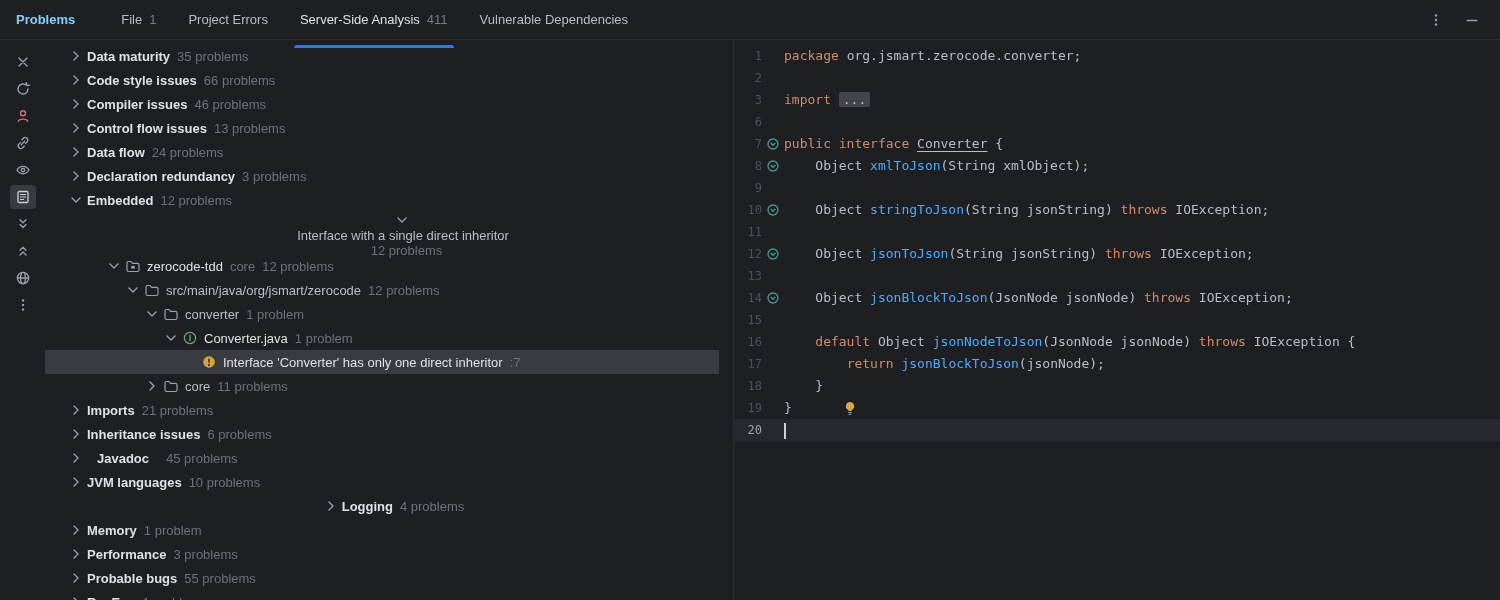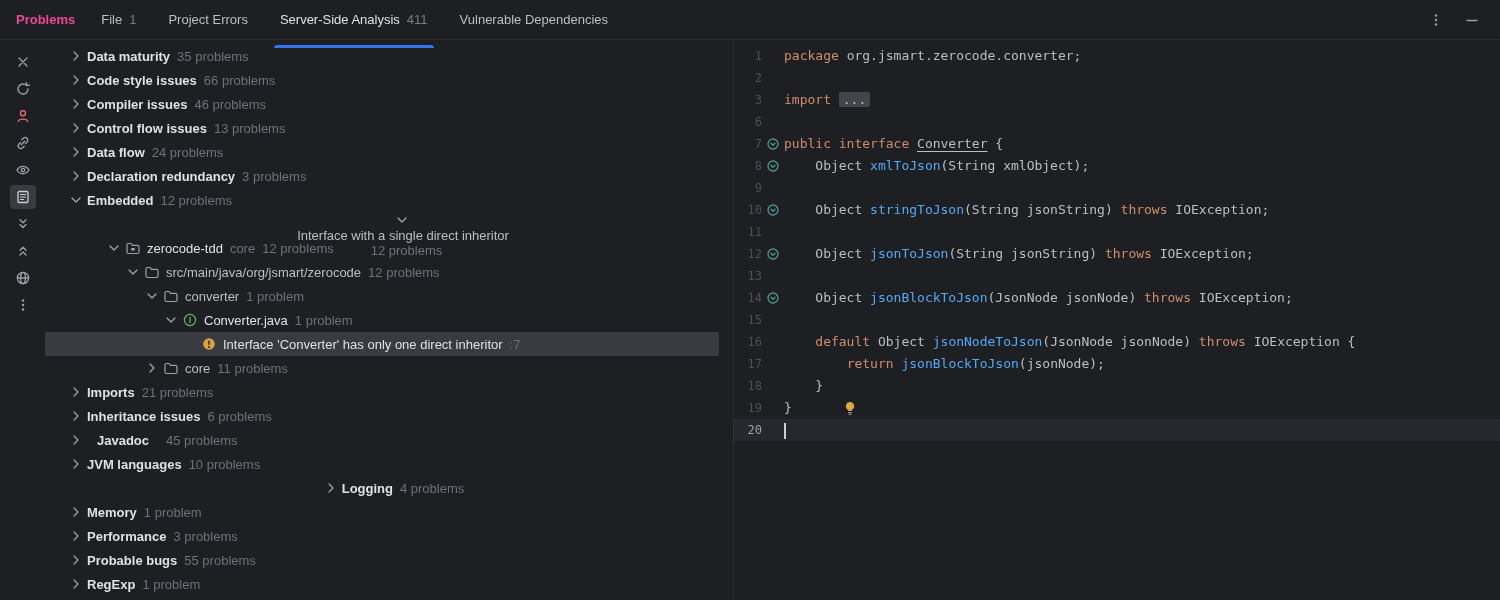--- a/index.html
+++ b/index.html
@@ -7,21 +7,21 @@
   body {
     width:1500px; height:600px; overflow:hidden;
     background:#1e1f22; color:#bcbec4;
     font-family:"Liberation Sans","DejaVu Sans",sans-serif; font-size:13px;
   }
   .app { width:1500px; height:600px; display:flex; flex-direction:column; }
 
   
   .hdr { height:40px; flex:none; display:flex; align-items:center; padding:0 16px;
          border-bottom:1px solid #2b2d30; }
-  .hdr-title { font-weight:700; color:#ec4899; margin-right:20px; }
+  .hdr-title { font-weight:700; color:#7dd3fc; margin-right:40px; }
   .tabbar { display:flex; align-items:stretch; height:56px; }
   .tab { display:flex; align-items:center; padding:0 6px; margin-right:20px;
          position:relative; color:#bcbec4; cursor:default; }
   .tab .cnt { color:#787b80; margin-left:7px; }
   .tab.active { color:#dfe1e5; }
   .tab.active:after { content:""; position:absolute; left:0; right:0; bottom:0;
          height:3px; background:#3574f0; border-radius:3px 3px 0 0; }
   .hdr-right { margin-left:auto; display:flex; gap:12px; align-items:center; }
   .hbtn { width:24px; height:24px; display:flex; align-items:center; justify-content:center; border-radius:4px; }
 
@@ -230,21 +230,21 @@
         </div>
         <div class="trow" style="padding-left: 42px; flex-direction: column;">
           <span class="chev down">
             <svg width="16" height="16" viewBox="0 0 16 16">
               <path d="M6 4l4 4-4 4" stroke="#9da0a8" stroke-width="1.35" stroke-linecap="round" stroke-linejoin="round" fill="none"></path>
             </svg>
           </span>
           <span class="tlabel">Interface with a single direct inheritor</span>
           <span class="tcount">12 problems</span>
         </div>
-        <div class="trow" style="padding-left: 61px;">
+        <div class="trow" style="padding-left: 61px; margin-top: 18px;">
           <span class="chev down">
             <svg width="16" height="16" viewBox="0 0 16 16">
               <path d="M6 4l4 4-4 4" stroke="#9da0a8" stroke-width="1.35" stroke-linecap="round" stroke-linejoin="round" fill="none"></path>
             </svg>
           </span>
           <span class="ticon">
             <svg width="16" height="16" viewBox="0 0 16 16">
               <path d="M2 5c0-.8.7-1.5 1.5-1.5h2.6l1.4 1.8h5c.8 0 1.5.7 1.5 1.5v5.2c0 .8-.7 1.5-1.5 1.5h-9A1.5 1.5 0 0 1 2 12z" fill="none" stroke="#9da0a8" stroke-width="1.2"></path>
               <rect x="6.2" y="8" width="3.6" height="2.6" fill="#9da0a8"></rect>
             </svg>

